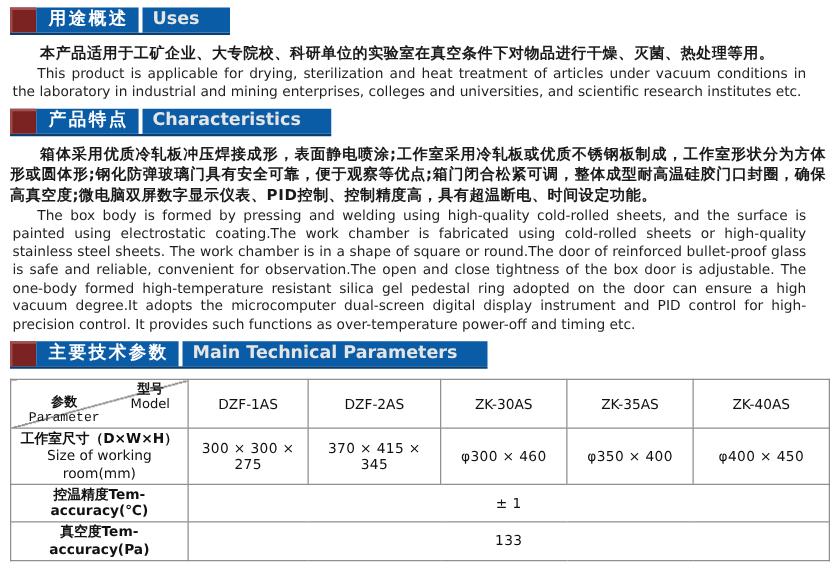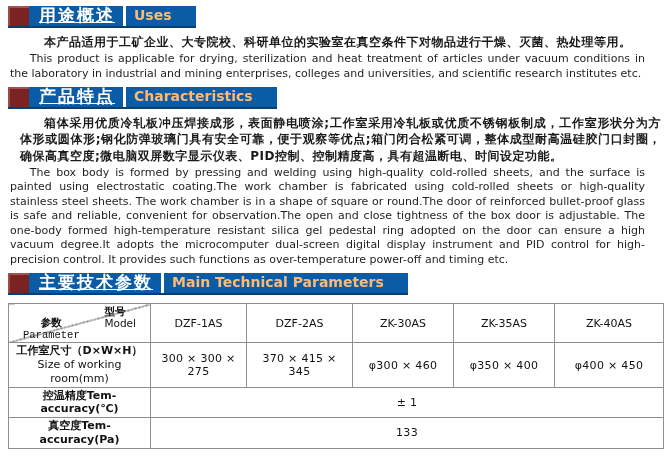--- a/index.html
+++ b/index.html
@@ -7,41 +7,41 @@
     width:671px;height:456px;overflow:hidden;background:#fff;
     font-family:"DejaVu Sans","Liberation Sans",sans-serif;
     color:#1a1a1a;position:relative;
   }
   .page{padding:4px 8px 0 8px;}
 
   
   .sec-header{display:flex;align-items:stretch;height:20px;margin-top:2px;width:max-content;
     border-bottom:2px solid #083e72;}
   .accent-block{width:19px;background:#7b2322;border-top:2px solid #a05352;border-left:2px solid #9c4a48;}
-  .hdr-zh{background:#0b5ca6;color:#fff;font-weight:bold;font-size:17px;line-height:18px;
-    padding:0 8px 0 10px;letter-spacing:2px;text-decoration:underline;}
+  .hdr-zh{background:#0b5ca6;color:#fff;font-weight:bold;font-size:14px;line-height:18px;
+    padding:0 8px 0 10px;letter-spacing:2px;}
   .hdr-gap{width:3px;background:#fff;}
-  .hdr-en{background:#0b5ca6;color:#fdba74;font-weight:bold;font-size:14px;line-height:18px;
+  .hdr-en{background:#0b5ca6;color:#e5e5e5;font-weight:bold;font-size:14px;line-height:18px;
     padding:0 24px 0 8px;}
 
   
-  .para-zh{font-size:12px;font-weight:bold;line-height:1.35;margin:6px 2px 2px 12px;
+  .para-zh{font-size:12px;font-weight:bold;line-height:1.35;margin:6px 2px 2px 0;
     text-indent:2em;letter-spacing:0.5px;}
   .para-en{font-size:11px;line-height:1.32;margin:2px 18px 6px 2px;text-indent:1.8em;
     text-align:justify;color:#1f1f1f;}
 
   
   table.specs{border-collapse:collapse;table-layout:fixed;width:655px;margin-top:8px;}
   table.specs td,table.specs th{border:1px solid #8f8f8f;font-size:11px;padding:1px 3px;
     text-align:center;vertical-align:middle;color:#111;font-weight:normal;}
   td.param-label{text-align:left;padding-left:8px;font-size:10.5px;line-height:1.25;}
   td.param-label .zh{font-weight:bold;font-size:11px;}
   .corner-cell{position:relative;height:36px;padding:0;
     background-image:linear-gradient(to bottom right,transparent calc(50% - 0.7px),#8f8f8f calc(50% - 0.7px),#8f8f8f calc(50% + 0.7px),transparent calc(50% + 0.7px));}
-  .corner-top{position:absolute;top:1px;right:14px;text-align:left;line-height:1.15;font-size:10.5px;}
+  .corner-top{position:absolute;top:1px;right:14px;text-align:center;line-height:1.15;font-size:10.5px;}
   .corner-bottom{position:absolute;bottom:1px;left:14px;text-align:center;line-height:1.15;font-size:10.5px;font-family:Liberation Mono, monospace;}
   .corner-top .zh,.corner-bottom .zh{font-weight:bold;}
   th.model-col{font-weight:bold;font-size:11.5px;}
   tr.r-thin td{height:19px;}
   tr.r-mid td{height:26px;}
   .cellv{letter-spacing:0.3px;margin-left:24px;}
 </style>
 </head>
 <body>
 

